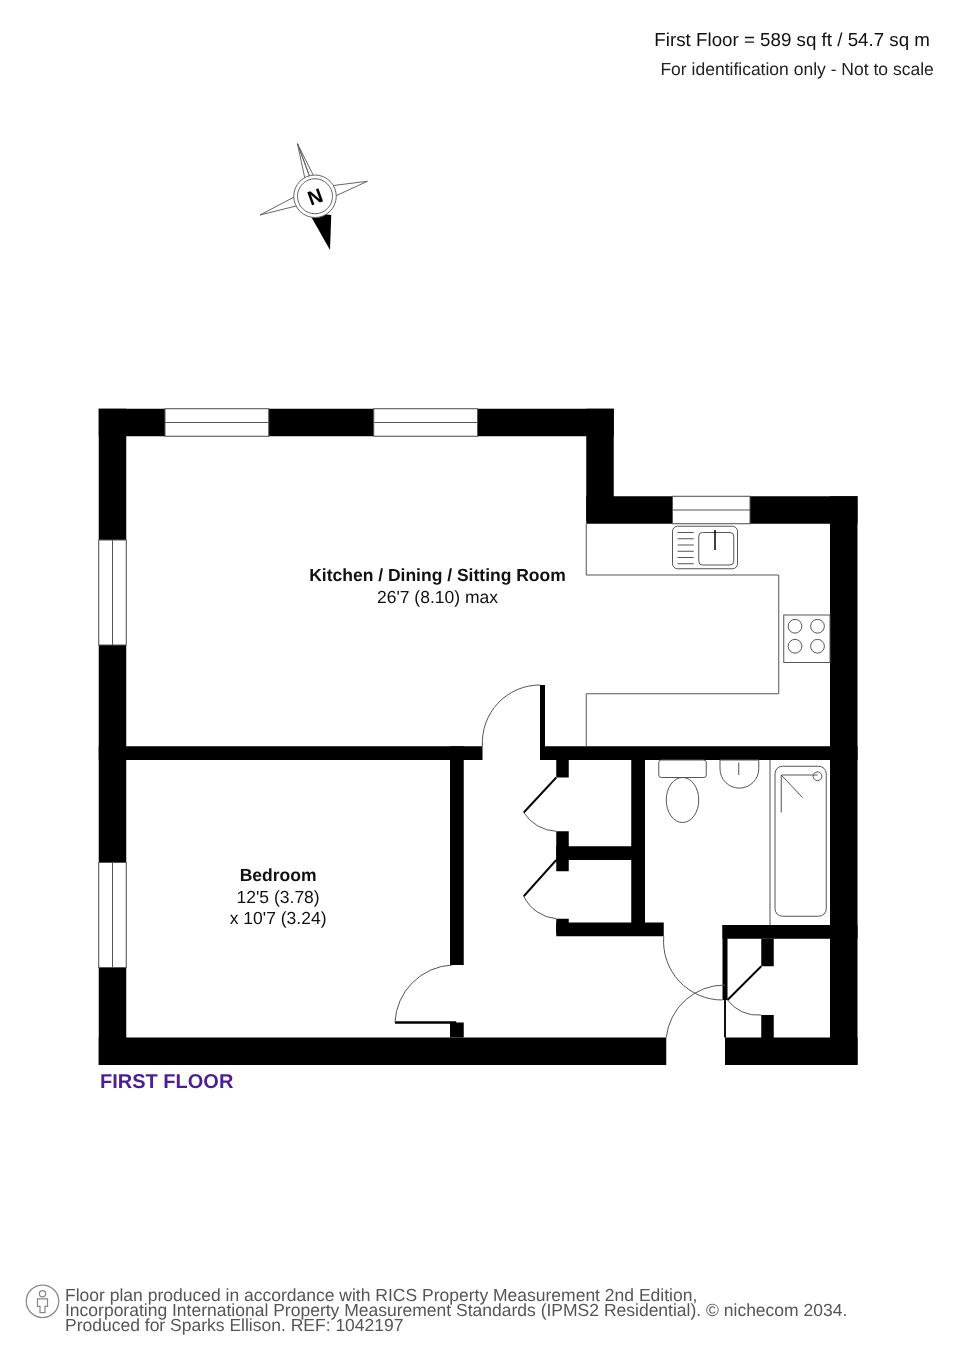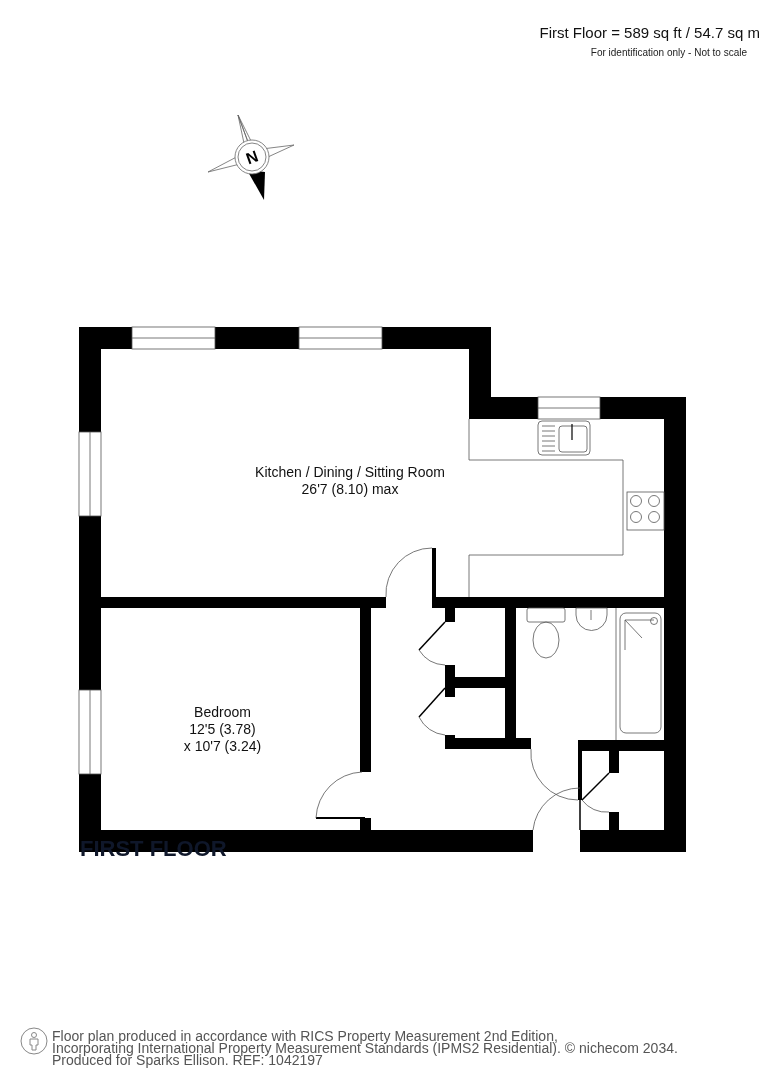--- a/index.html
+++ b/index.html
@@ -1,23 +1,23 @@
 <!DOCTYPE html>
 <html><head>
 <meta charset="utf-8">
 <style>
   html, body { margin: 0; padding: 0; background: #ffffff; }
   body { width: 764px; height: 1080px; position: relative; overflow: hidden;
          font-family: "Liberation Sans", sans-serif; color: #000; }
-  .area-title { position: absolute; right: 4px; top: 24px; font-size: 15px; color: #111; text-align: right; }
-  .area-note { position: absolute; right: 17px; top: 47px; font-size: 10px; color: #222; text-align: right; }
+  .area-title { position: absolute; right: 20px; top: 24px; font-size: 15px; color: #111; text-align: right; }
+  .area-note { position: absolute; right: 17px; top: 47px; font-size: 14px; color: #222; text-align: right; }
   svg.plan { position: absolute; left: 0; top: 0; }
   .room-label { position: absolute; text-align: center; font-size: 14px; line-height: 17px; color: #111; }
-  .room-label .name { font-weight: normal; margin-top: 12px; }
-  .floor-label { position: absolute; left: 80px; top: 836px; font-size: 22px; font-weight: bold; color: #0f172a; }
+  .room-label .name { font-weight: bold; }
+  .floor-label { position: absolute; left: 80px; top: 857px; font-size: 16px; font-weight: bold; color: #4c1d95; }
   .footer { position: absolute; left: 52px; top: 1030px; font-size: 14px; line-height: 12px; color: #555; }
   .footer-icon { position: absolute; left: 20px; top: 1027px; width: 28px; height: 28px; }
 </style>
 </head>
 <body>
 
 <div class="area-title">First Floor = 589 sq ft / 54.7 sq m</div>
 <div class="area-note">For identification only - Not to scale</div>
 
 <svg class="plan" width="764" height="1080" viewBox="0 0 764 1080">

